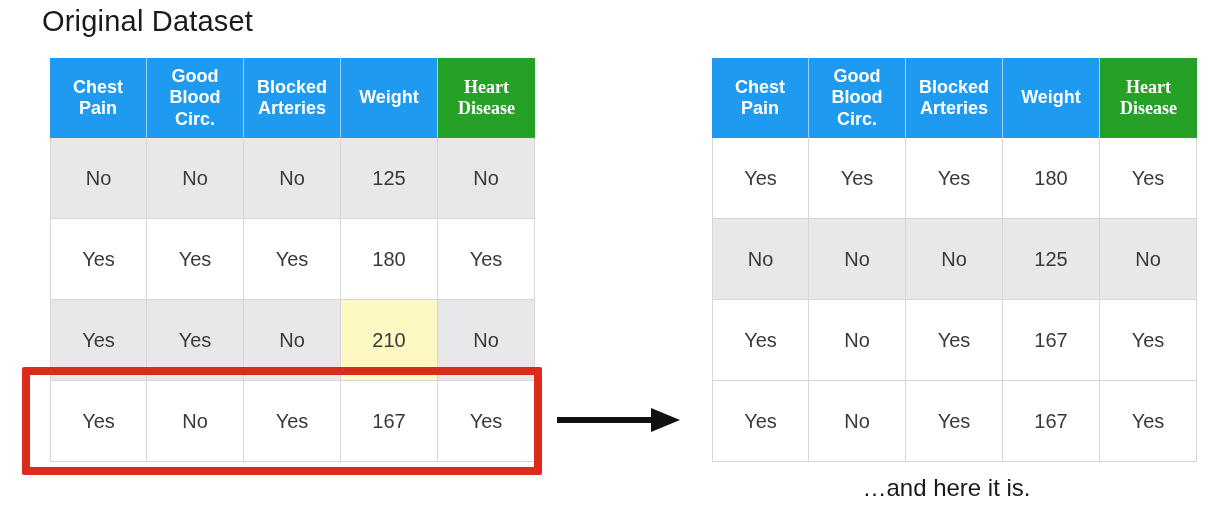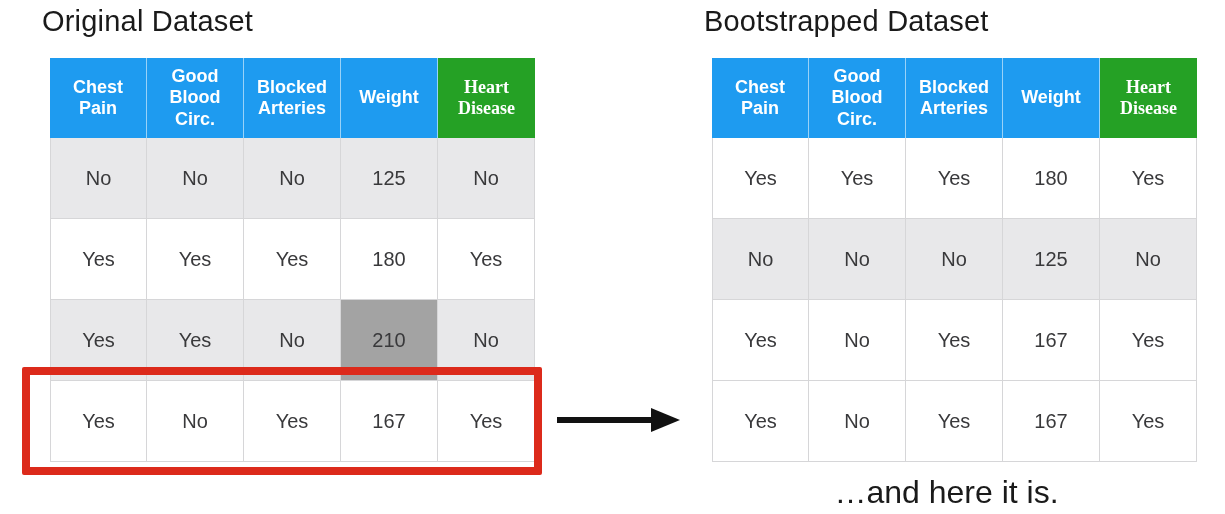--- a/index.html
+++ b/index.html
@@ -83,32 +83,31 @@
     width: 130px;
     height: 38px;
   }
 
   .caption {
     position: absolute;
     left: 704px;
     top: 474px;
     width: 485px;
     text-align: center;
-    font-size: 32px;
+    font-size: 24px;
     color: #1a1a1a;
   }
 </style>
 </head>
 <body>
 
 <div class="stage">
 
   <div id="left-title" class="panel-title">Original Dataset</div>
 
-  <div id="right-title" class="panel-title">Bootstrapped Dataset</div>
 
   <div id="left-table" class="dtable">
       <div class="trow thead">
         <div class="cell hcell" style="background: rgb(30, 155, 240); color: rgb(255, 255, 255);">Chest Pain</div>
         <div class="cell hcell" style="background: rgb(30, 155, 240); color: rgb(255, 255, 255);">Good Blood Circ.</div>
         <div class="cell hcell" style="background: rgb(30, 155, 240); color: rgb(255, 255, 255);">Blocked Arteries</div>
         <div class="cell hcell" style="background: rgb(30, 155, 240); color: rgb(255, 255, 255);">Weight</div>
         <div class="cell hcell" style="background: rgb(37, 161, 37); color: rgb(255, 255, 255);">Heart Disease</div>
       </div>
       <div class="trow">
@@ -122,21 +121,21 @@
         <div class="cell bcell" style="background: rgb(255, 255, 255); color: rgb(57, 57, 59);">Yes</div>
         <div class="cell bcell" style="background: rgb(255, 255, 255); color: rgb(57, 57, 59);">Yes</div>
         <div class="cell bcell" style="background: rgb(255, 255, 255); color: rgb(57, 57, 59);">Yes</div>
         <div class="cell bcell" style="background: rgb(255, 255, 255); color: rgb(57, 57, 59);">180</div>
         <div class="cell bcell" style="background: rgb(255, 255, 255); color: rgb(57, 57, 59);">Yes</div>
       </div>
       <div class="trow">
         <div class="cell bcell" style="background: rgb(232, 232, 234); color: rgb(57, 57, 59);">Yes</div>
         <div class="cell bcell" style="background: rgb(232, 232, 234); color: rgb(57, 57, 59);">Yes</div>
         <div class="cell bcell" style="background: rgb(232, 232, 234); color: rgb(57, 57, 59);">No</div>
-        <div class="cell bcell" style="background: #a3a3a3; color: rgb(57, 57, 59);">210</div>
+        <div class="cell bcell" style="background: #fef9c3; color: rgb(57, 57, 59);">210</div>
         <div class="cell bcell" style="background: rgb(232, 232, 234); color: rgb(57, 57, 59);">No</div>
       </div>
       <div class="trow">
         <div class="cell bcell" style="background: rgb(255, 255, 255); color: rgb(57, 57, 59);">Yes</div>
         <div class="cell bcell" style="background: rgb(255, 255, 255); color: rgb(57, 57, 59);">No</div>
         <div class="cell bcell" style="background: rgb(255, 255, 255); color: rgb(57, 57, 59);">Yes</div>
         <div class="cell bcell" style="background: rgb(255, 255, 255); color: rgb(57, 57, 59);">167</div>
         <div class="cell bcell" style="background: rgb(255, 255, 255); color: rgb(57, 57, 59);">Yes</div>
       </div>
     </div>

